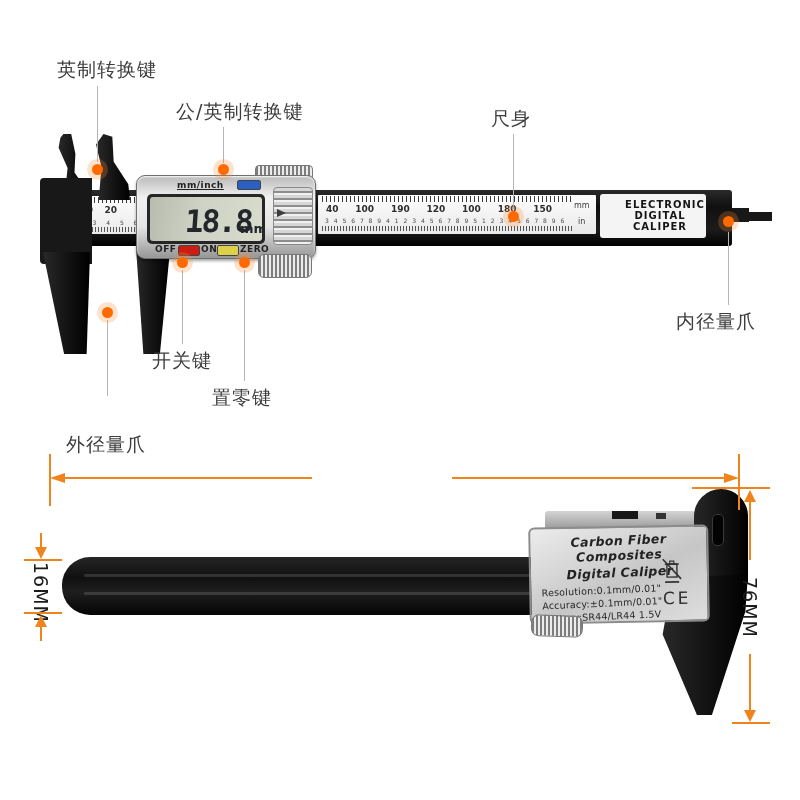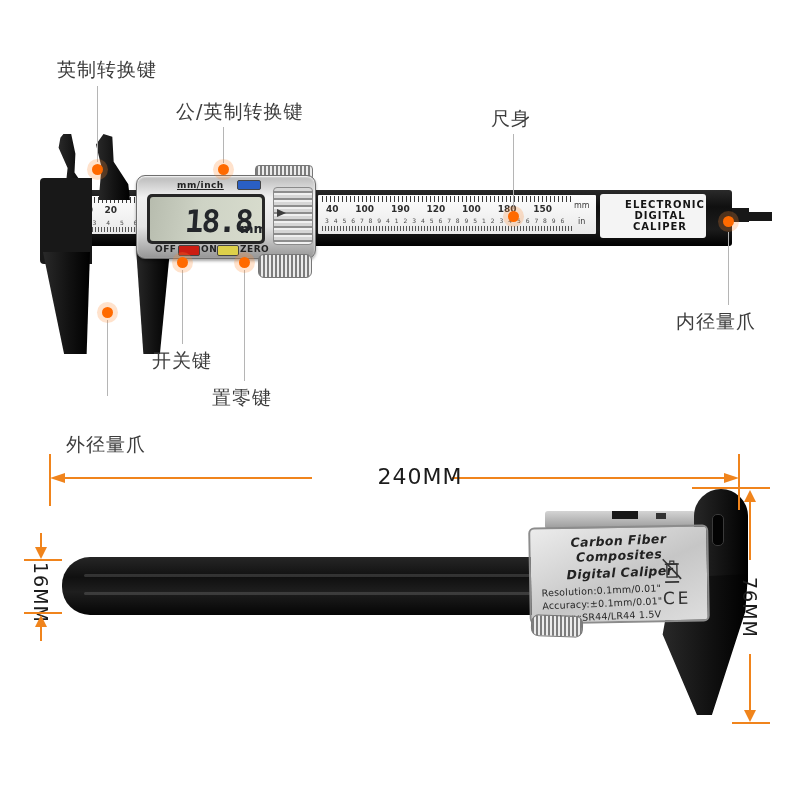--- a/index.html
+++ b/index.html
@@ -176,21 +176,20 @@
     <div class="ce" style="right:16px;bottom:12px;">CE</div>
   </div>
   <div class="serration" style="left:531px;top:615px;width:50px;height:20px;border-radius:8px;transform:rotate(2deg);"></div>
 
   <div class="oline" style="left:49px;top:454px;width:2px;height:52px;"></div>
   <div class="oline" style="left:738px;top:454px;width:2px;height:56px;"></div>
   <div class="tri" style="left:50px;top:473px;border-top:5px solid transparent;border-bottom:5px solid transparent;border-right:15px solid #f0841c;"></div>
   <div class="oline" style="left:64px;top:477px;width:248px;height:2px;"></div>
   <div class="oline" style="left:452px;top:477px;width:273px;height:2px;"></div>
   <div class="tri" style="left:724px;top:473px;border-top:5px solid transparent;border-bottom:5px solid transparent;border-left:15px solid #f0841c;"></div>
-  <div class="dim-text" style="left:360px;top:464px;width:120px;text-align:center;">240MM</div>
 
   <div class="oline" style="left:40px;top:533px;width:2px;height:14px;"></div>
   <div class="tri" style="left:35px;top:547px;border-left:6px solid transparent;border-right:6px solid transparent;border-top:12px solid #f0841c;"></div>
   <div class="oline" style="left:24px;top:559px;width:38px;height:2px;"></div>
   <div class="dim-text-v" style="left:30px;top:562px;height:50px;text-align:center;">16MM</div>
   <div class="oline" style="left:24px;top:612px;width:38px;height:2px;"></div>
   <div class="tri" style="left:35px;top:615px;border-left:6px solid transparent;border-right:6px solid transparent;border-bottom:12px solid #f0841c;"></div>
   <div class="oline" style="left:40px;top:627px;width:2px;height:14px;"></div>
 
   <div class="oline" style="left:692px;top:487px;width:78px;height:2px;"></div>

